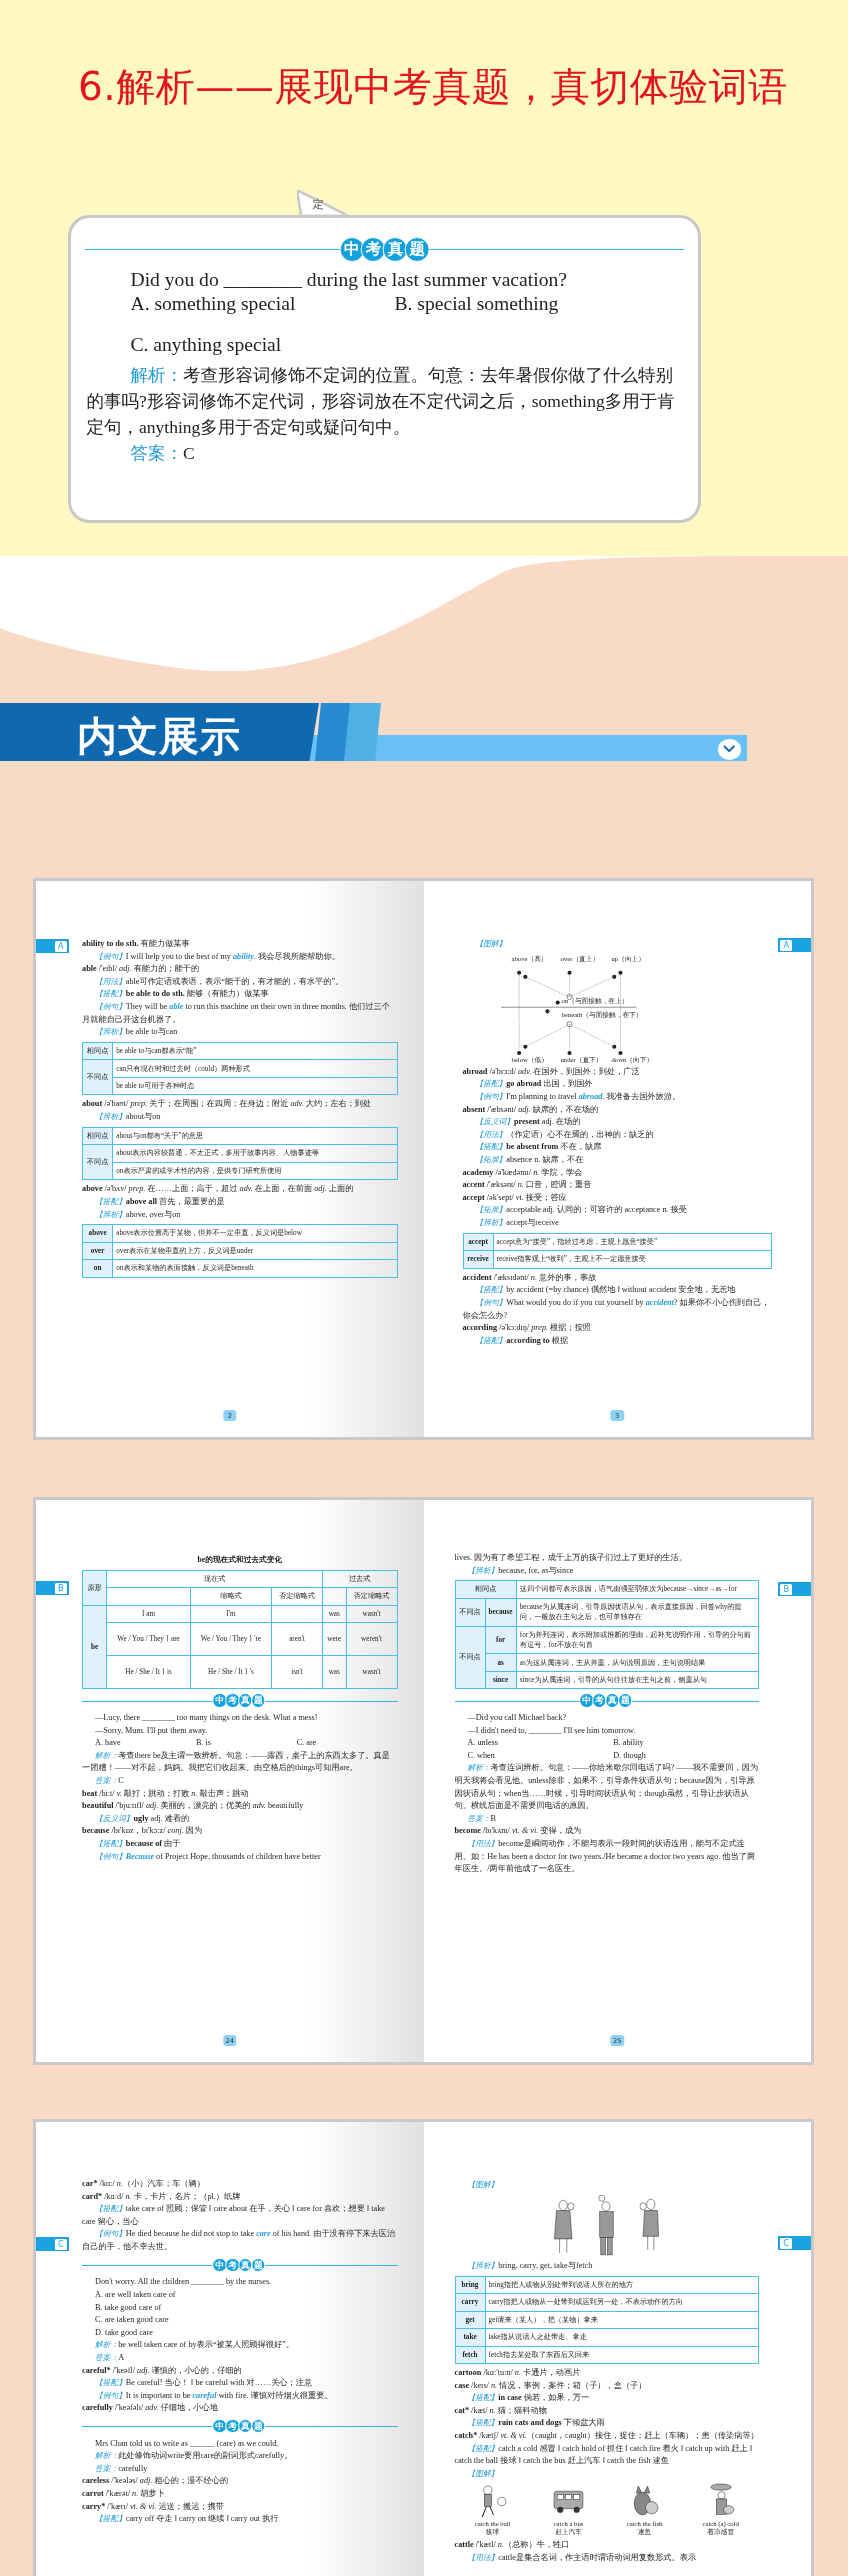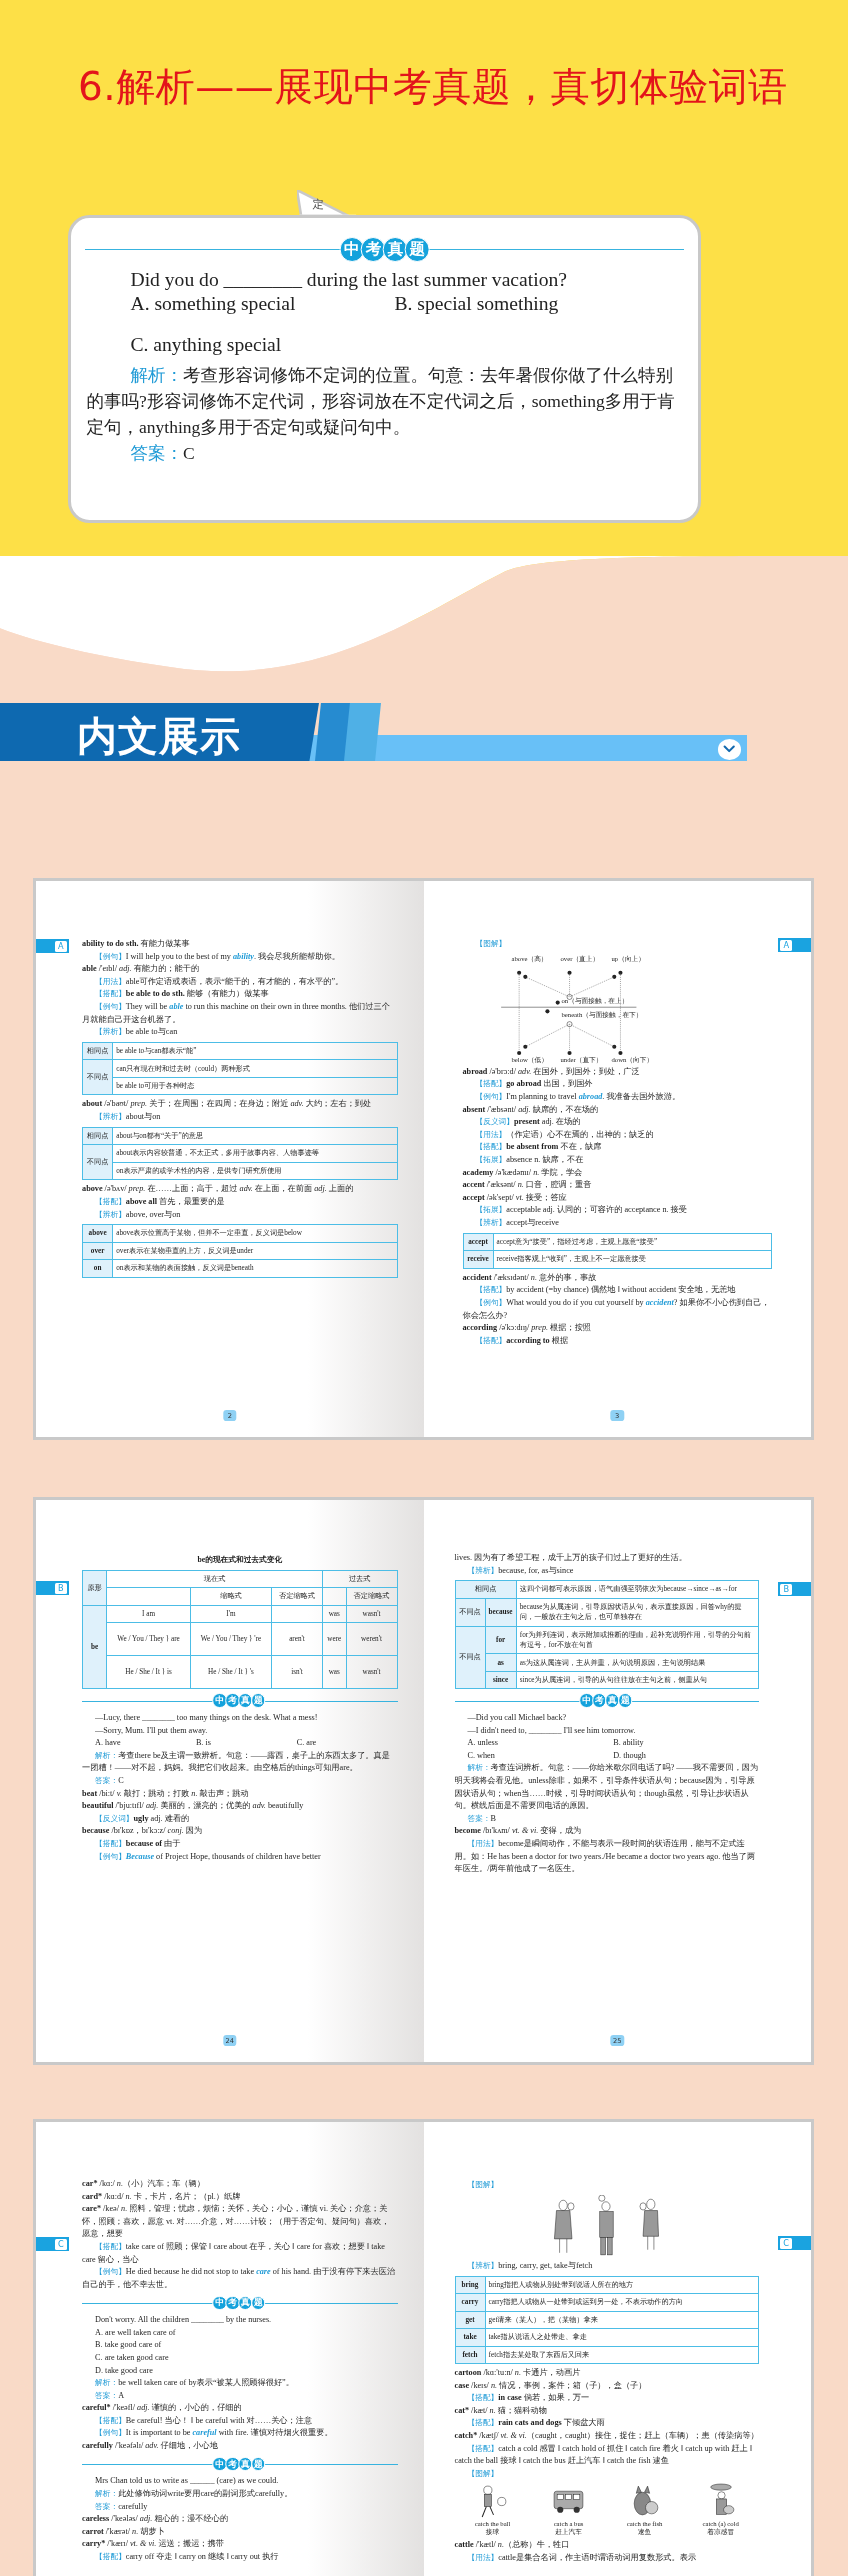--- a/index.html
+++ b/index.html
@@ -1,20 +1,20 @@
 <!DOCTYPE html>
 <html style="font-size:8.2px"><head>
 <meta charset="utf-8">
 <style>
   * { box-sizing: border-box; margin: 0; padding: 0; }
   html, body { width: 848px; }
   body { background: #ffffff; font-family: "DejaVu Serif", serif; color: #222; position: relative; height: 2769px; overflow: hidden; }
 
   
-  .top-area { position: absolute; left: 0; top: 0; width: 848px; height: 644px; background: #fde047; }
+  .top-area { position: absolute; left: 0; top: 0; width: 848px; height: 644px; background: #fef9c3; }
   .feature-title { position: absolute; left: 78px; top: 62px; width: 721px; font-family: "DejaVu Sans", sans-serif; font-size: 39px; line-height: 49px; color: #e3141b; letter-spacing: 0.5px; }
 
   .bubble { position: absolute; left: 68px; top: 215px; width: 633px; height: 308px; border: 3.1px solid #c8c8c8; border-radius: 21.6px; background: #fff; }
   .bubble-tail { position: absolute; left: 297px; top: 190px; width: 72px; height: 30px; }
   .bubble-tail svg { display: block; }
   .bubble-tail .frag { position: absolute; left: 15.5px; top: 7.2px; font-size: 11.3px; color: #444; font-family: "DejaVu Serif", serif; }
 
   .zk-header { position: relative; height: 26px; margin: 18.5px 14.4px 8.2px 14.4px; }
   .zk-header .line { position: absolute; left: 0; right: 0; top: 12.4px; height: 1.5px; background: #38b3df; }
   .zk-badges { position: absolute; left: 50%; top: 0; transform: translateX(-50%); display: flex; }
@@ -50,21 +50,21 @@
   .page { position: relative; width: 50%; height: 100%; overflow: hidden; }
   .page.left { background: linear-gradient(90deg, #fff 0%, #fff 70%, #e3e1e0 100%); }
   .page.right { background: #fff; }
 
   .page-content { position: absolute; top: 57px; left: 46px; right: 26px; font-family: "Liberation Serif", serif; font-size: 8.2px; line-height: 12.6px; color: #1e1e1e; }
   .page.right .page-content { left: 39px; right: 39px; }
 
   .entry { margin: 0; }
   .entry i { font-style: italic; }
   .sub { text-indent: 13px; }
-  .tag { color: #1e9ad6; font-family: "DejaVu Sans", sans-serif; font-size: 7.7px; }
+  .tag { color: #1e9ad6; font-family: "DejaVu Sans", sans-serif; font-size: 7.7px; font-style: italic; }
   .hl { color: #1e9ad6; font-style: italic; font-weight: bold; }
 
   table.cmp { width: 100%; border-collapse: collapse; border: 1px solid #23a7da; margin: 3.1px 0 3.1px 0; font-size: 7.2px; line-height: 10.3px; }
   table.cmp td { border: 0.5px solid #4cbde6; padding: 3.1px 3.1px; vertical-align: middle; }
   table.cmp td.k { background: #dff1fb; text-align: center; font-weight: bold; width: 30px; white-space: nowrap; }
   table.cmp td.k.cn { font-weight: normal; font-family: "DejaVu Sans", sans-serif; font-size: 7.2px; }
 
   table.be { width: 100%; border-collapse: collapse; border: 1px solid #23a7da; font-size: 7.2px; line-height: 10.3px; text-align: center; }
   table.be td { border: 0.5px solid #4cbde6; padding: 3.1px 2.1px; }
   table.be td.shade { background: #dff1fb; }
@@ -442,21 +442,20 @@
 
 <div class="spread" style="top:2119px;height:567px;">
   <div class="pages">
     <div class="page left">
       <div class="thumb-tab" style="top:115px">
           <span class="letter">C</span>
         </div>
       <div class="page-content" style="top:56px">
         <p class="entry"><b>car*</b><span> /kɑː/ </span><i>n.</i><span>（小）汽车；车（辆）</span></p>
         <p class="entry"><b>card*</b><span> /kɑːd/ </span><i>n.</i><span> 卡，卡片，名片；（pl.）纸牌</span></p>
-        <p class="entry"><b>care*</b><span> /keə/ </span><i>n.</i><span> 照料，管理；忧虑，烦恼；关怀，关心；小心，谨慎  vi. 关心；介意；关怀，照顾；喜欢，愿意  vt. 对……介意，对……计较；（用于否定句、疑问句）喜欢，愿意，想要</span></p>
         <p class="entry sub"><span class="tag">【搭配】</span><span>take care of 照顾；保管 ‖ care about 在乎，关心 ‖ care for 喜欢；想要 ‖ take care 留心，当心</span></p>
         <p class="entry sub"><span class="tag">【例句】</span><span>He died because he did not stop to take </span><span class="hl">care</span><span> of his hand. 由于没有停下来去医治自己的手，他不幸去世。</span></p>
         <div class="mini-zk">
           <div class="line"></div>
           <div class="badges">
             <span class="b">中</span>
               <span class="b">考</span>
               <span class="b">真</span>
               <span class="b">题</span>
           </div>

